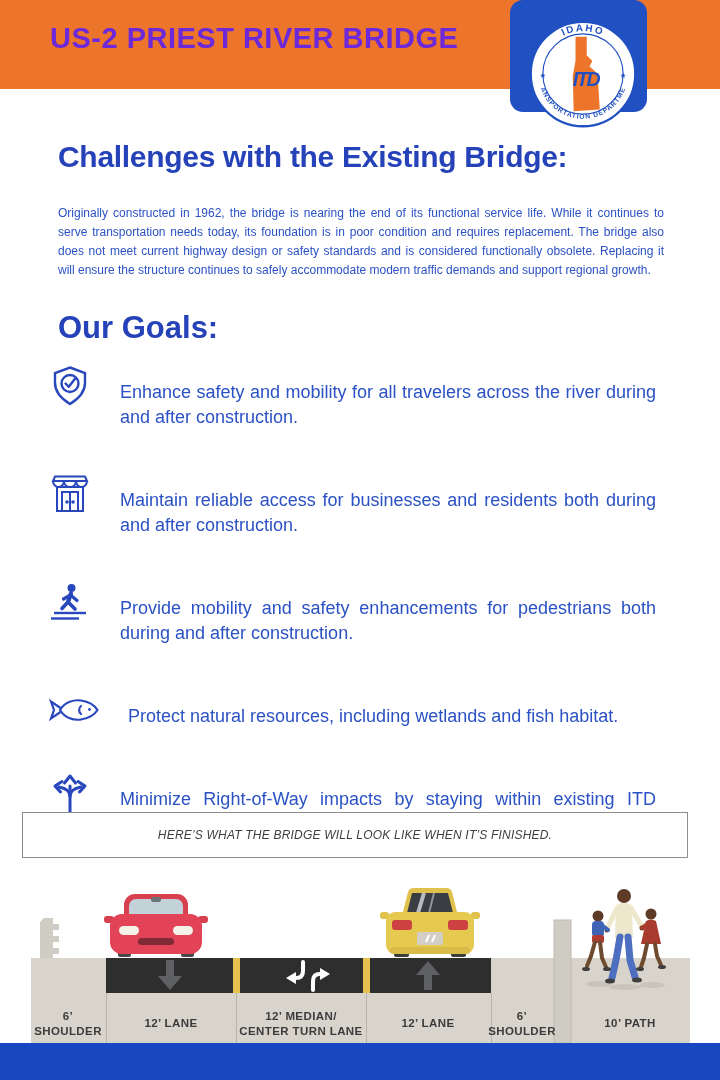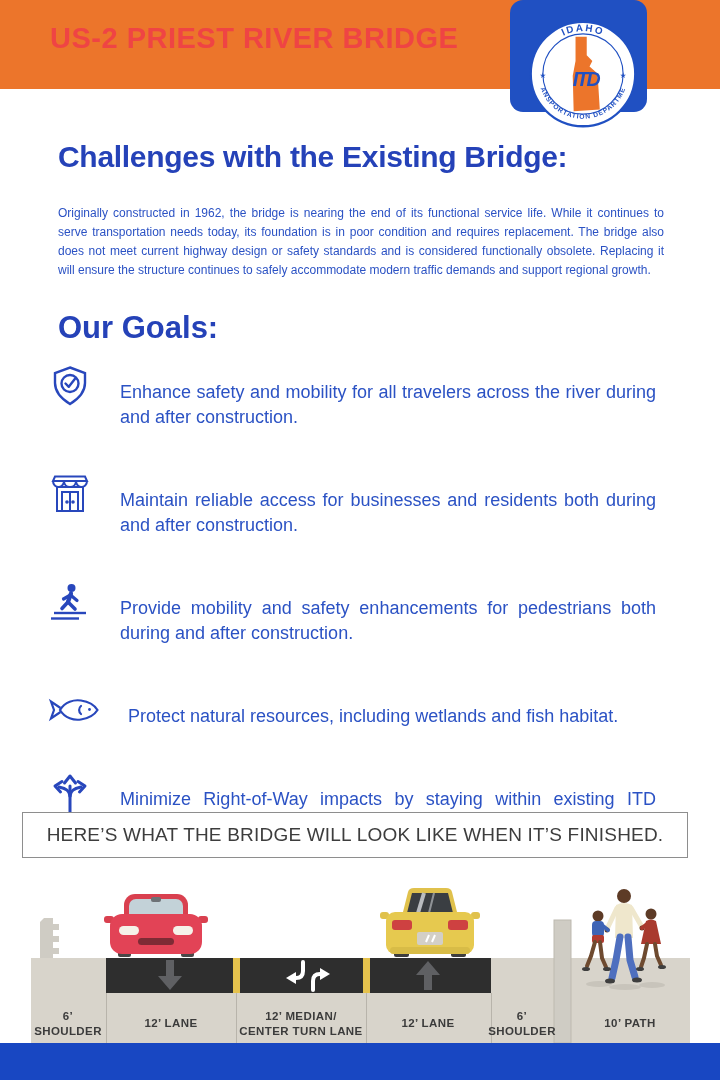--- a/index.html
+++ b/index.html
@@ -1,21 +1,21 @@
 <!DOCTYPE html>
 <html style="--orange: #EC752B; --logo-blue: #2050C2; --heading-blue: #2542B8; --body-blue: #2B52C4; --blue-ink: #2847BC; --footer-blue: #1847C2; --deck: #D8D4CB; --barrier: #CFCCC4; --asphalt: #2E2E2E; --stripe-yellow: #E5C24D; --arrow-gray: #5F6063; --label-ink: #3B3B3B; --caption-ink: #3D3D3D; --caption-border: #8E8E8E;"><head>
 <meta charset="utf-8">
 <style>
   html,body{margin:0;padding:0;background:#ffffff;}
   #page{position:relative;width:720px;height:1080px;background:#fff;overflow:hidden;
         font-family:"Liberation Sans", sans-serif;}
 
   
   .header-band{position:absolute;top:0;left:0;width:720px;height:89px;background:var(--orange);}
-  .header-title{position:absolute;top:22px;left:50px;font-size:29px;font-weight:800;color:#ef4444;
+  .header-title{position:absolute;top:22px;left:50px;font-size:29px;font-weight:800;color:#6d28d9;
         letter-spacing:.5px;white-space:nowrap;}
   .logo-card{position:absolute;top:0;left:510px;width:137px;height:112px;background:var(--logo-blue);
         border-radius:13px;}
   .logo-badge{position:absolute;top:18px;left:527px;width:112px;height:112px;}
 
   
   .challenges-heading{position:absolute;top:140px;left:58px;font-size:30px;font-weight:700;
         color:var(--heading-blue);letter-spacing:-.3px;white-space:nowrap;}
   .challenges-body{position:absolute;top:204px;left:58px;width:606px;margin:0;font-size:12px;
         line-height:19px;color:var(--body-blue);text-align:justify;}
@@ -26,21 +26,21 @@
   .goal{display:flex;gap:12px;align-items:flex-start;}
   .goal-icon{flex:0 0 44px;height:44px;color:var(--blue-ink);display:flex;align-items:center;
         justify-content:center;margin-top:0;}
   .goal-icon svg{display:block;}
   .goal-text{margin:16px;flex:1;font-size:18px;line-height:25px;color:var(--body-blue);text-align:justify;}
 
   
   .caption-box{position:absolute;top:812px;left:22px;width:666px;height:46px;
         border:1px solid var(--caption-border);display:flex;align-items:center;justify-content:center;
         background:#fff;box-sizing:border-box;}
-  .caption-text{font-size:19px;color:var(--caption-ink);letter-spacing:.2px;white-space:nowrap;}
+  .caption-text{font-size:12px;color:var(--caption-ink);letter-spacing:.2px;white-space:nowrap;font-style:italic;}
 
   
   .bridge{position:absolute;top:850px;left:0;width:720px;height:230px;display:block;}
   .bridge text{font-family:"Liberation Sans", sans-serif;}
 </style>
 </head>
 <body>
 
 <div id="page">
 

